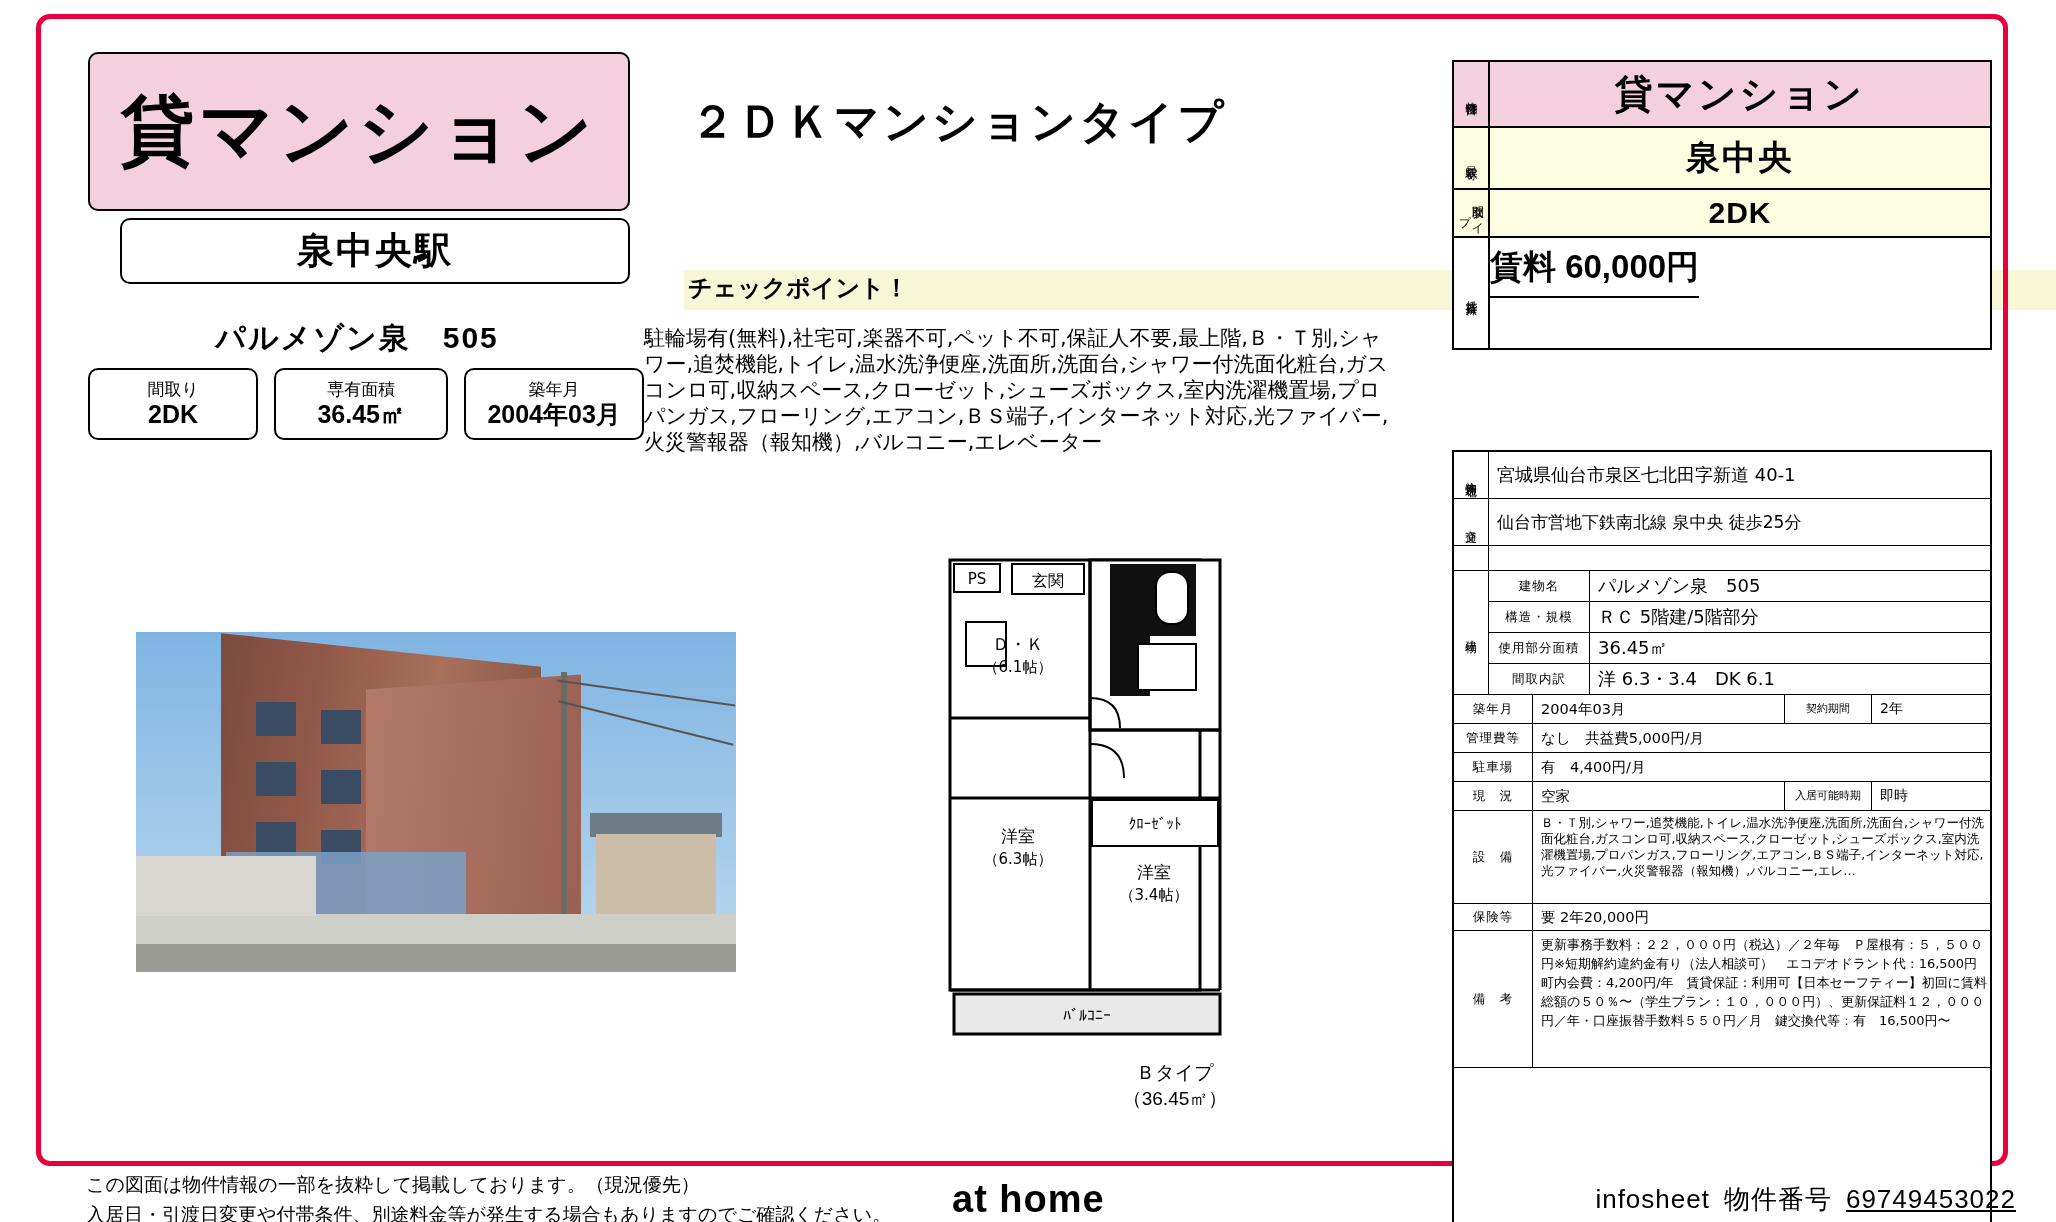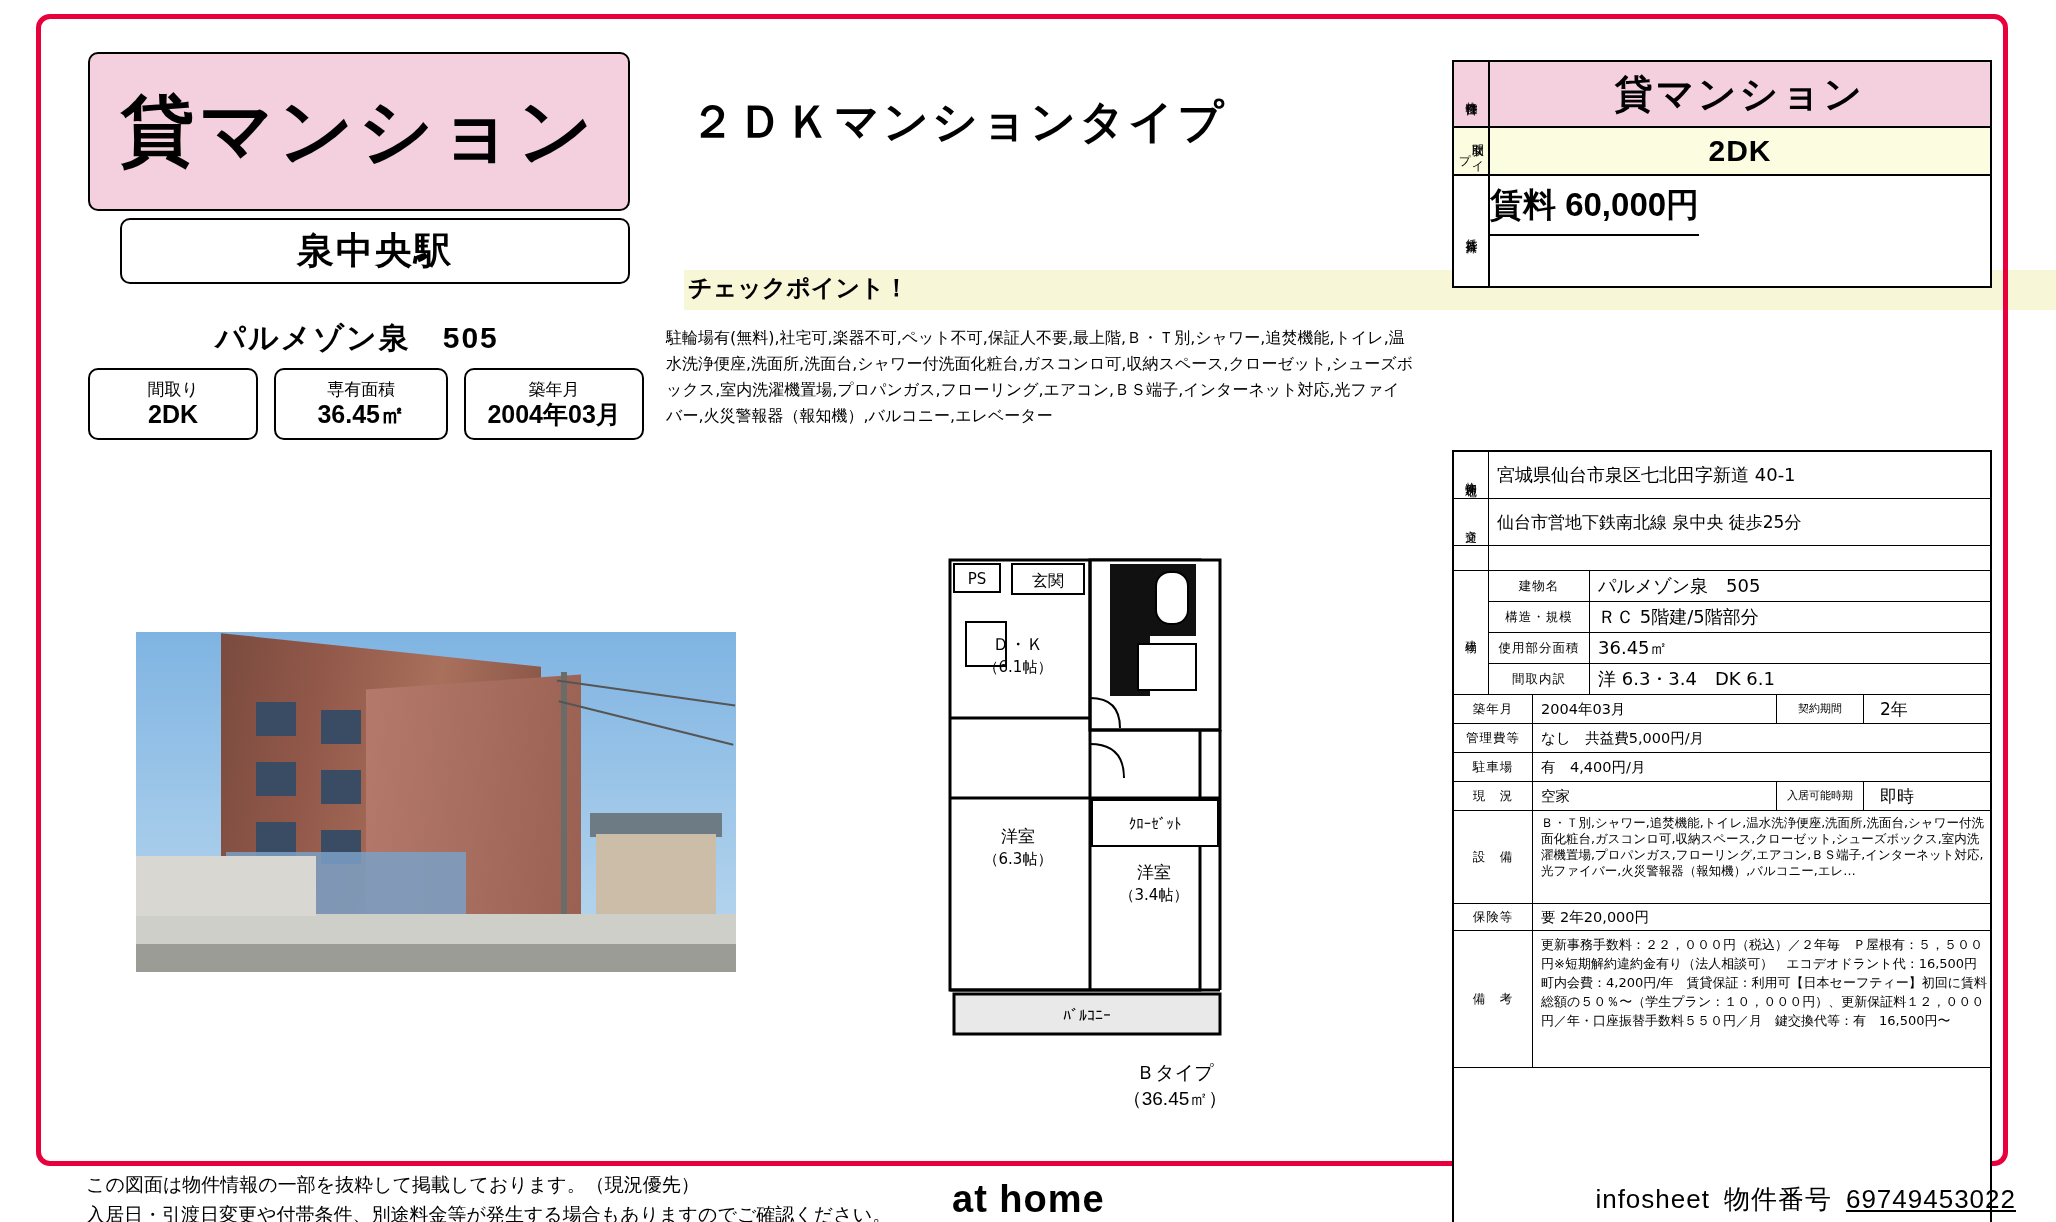--- a/index.html
+++ b/index.html
@@ -64,22 +64,22 @@
     position:absolute;left:688px;top:272px;width:1400px;
   }
   .check-head .cap{
     font-size:24px;font-weight:bold;
   }
   .check-hl{
     position:absolute;left:684px;top:270px;width:1400px;height:40px;
     background:#f7f7d8;z-index:-1;
   }
   .check-body{
-    position:absolute;left:666px;top:325px;width:750px;
-    font-size:16px;line-height:26px;letter-spacing:0px;
+    position:absolute;left:644px;top:325px;width:750px;
+    font-size:21px;line-height:26px;letter-spacing:0px;
     font-family:"DejaVu Sans","Liberation Sans",sans-serif;
   }
 
   
   .photo{
     position:absolute;left:136px;top:632px;width:600px;height:340px;
     overflow:hidden;border:0;background:#8fb8dd;
   }
   .photo .sky{position:absolute;inset:0;background:linear-gradient(#7fb4e2,#bcd9ef);}
   .photo .bldg{
@@ -178,21 +178,21 @@
   .kv .k{
     width:78px;flex:0 0 78px;border-right:1px solid #000;
     display:flex;align-items:center;justify-content:center;font-size:12.5px;letter-spacing:1px;text-align:center;
   }
   .kv .v{flex:1;display:flex;align-items:center;padding-left:8px;font-size:14.5px;}
   .kv.h28{height:28px;}
   .kv.h26{height:26px;}
   .splitrow{display:flex;flex:1;}
   .splitrow .a{flex:1;display:flex;align-items:center;padding-left:8px;font-size:14.5px;}
   .splitrow .bk{width:86px;flex:0 0 86px;border-left:1px solid #000;border-right:1px solid #000;display:flex;align-items:center;justify-content:center;font-size:11px;line-height:12px;text-align:center;}
-  .splitrow .bv{width:110px;flex:0 0 110px;display:flex;align-items:center;padding-left:8px;font-size:17px;margin-left:8px;}
+  .splitrow .bv{width:110px;flex:0 0 110px;display:flex;align-items:center;padding-left:8px;font-size:14px;}
   .equip{height:92px;}
   .equip .v{align-items:flex-start;padding-top:4px;font-size:12.5px;line-height:16px;}
   .remark{height:136px;}
   .remark .v{align-items:flex-start;padding-top:4px;font-size:13px;line-height:19px;}
 
   
   .foot-note{
     position:absolute;left:86px;top:1170px;width:900px;
     font-size:19px;line-height:30px;
   }
@@ -311,20 +311,24 @@
   </div>
   <div class="plan-cap">
     <div>Ｂタイプ</div>
     <div>（36.45㎡）</div>
   </div>
 
   <div class="rt">
     <div class="row r1">
       <div class="lbl">物件種目</div>
       <div class="val">貸マンション</div>
+    </div>
+    <div class="row r2">
+      <div class="lbl">最寄駅</div>
+      <div class="val">泉中央</div>
     </div>
     <div class="row r3">
       <div class="lbl">間取タイプ</div>
       <div class="val">2DK</div>
     </div>
     <div class="row r4">
       <div class="lbl">賃貸条件</div>
       <div class="stack">
         <div class="rent">賃料 60,000円</div>
       </div>

